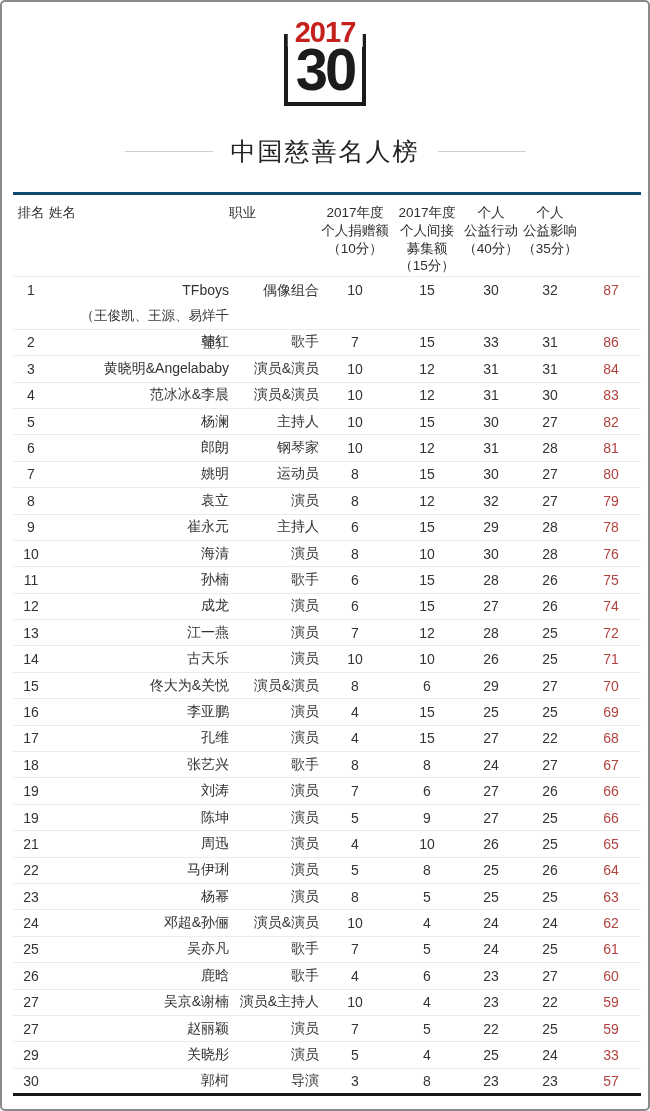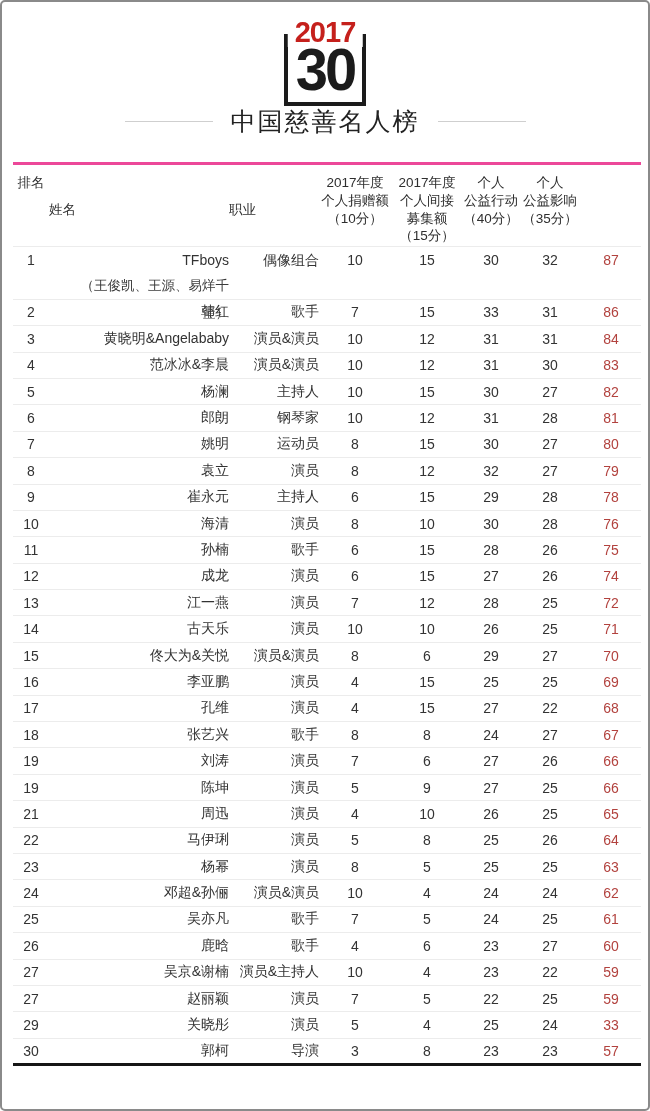--- a/index.html
+++ b/index.html
@@ -39,50 +39,51 @@
     background:#fff;
     padding:0 7px;
     font-size:29px; font-weight:800;
     color:var(--accent,#c5201c);
     letter-spacing:-1px; line-height:1;
     white-space:nowrap;
     z-index:2;
   }
   
   .title-row {
+    margin-top:30px;
     display:flex; align-items:center; justify-content:center;
     gap:18px;
   }
   .title-line {
     width:88px; height:1px; background:#cfcfcf;
   }
   .page-title {
     font-size:25px; font-weight:400; color:#222;
     letter-spacing:2px;
     line-height:1.2;
   }
   
   .rank-table {
     margin:26px 11px 0 11px;
     width:628px;
   }
   .thead {
-    border-top:3px solid #ec4899;
+    border-top:3px solid #0c4a6e;
     display:grid;
     grid-template-columns:36px 180px 90px 72px 72px 56px 62px 60px;
     padding-top:9px;
     min-height:84px;
   }
   .th {
     font-size:13.5px; line-height:1.32;
     white-space:pre-line;
     text-align:center;
     color:#2e2e2e;
   }
-  .th.left { text-align:left;margin-top:27px; }
+  .th.left { text-align:left; }
   .tbody .row {
     display:grid;
     grid-template-columns:36px 180px 90px 72px 72px 56px 62px 60px;
     align-items:center;
     height:26.4px;
     border-top:1px solid #ececec;
     font-size:14px;
   }
   .tbody .row.tall { height:52.8px; }
   .tbody .row.tall .cell { align-self:start; line-height:26.4px; }

